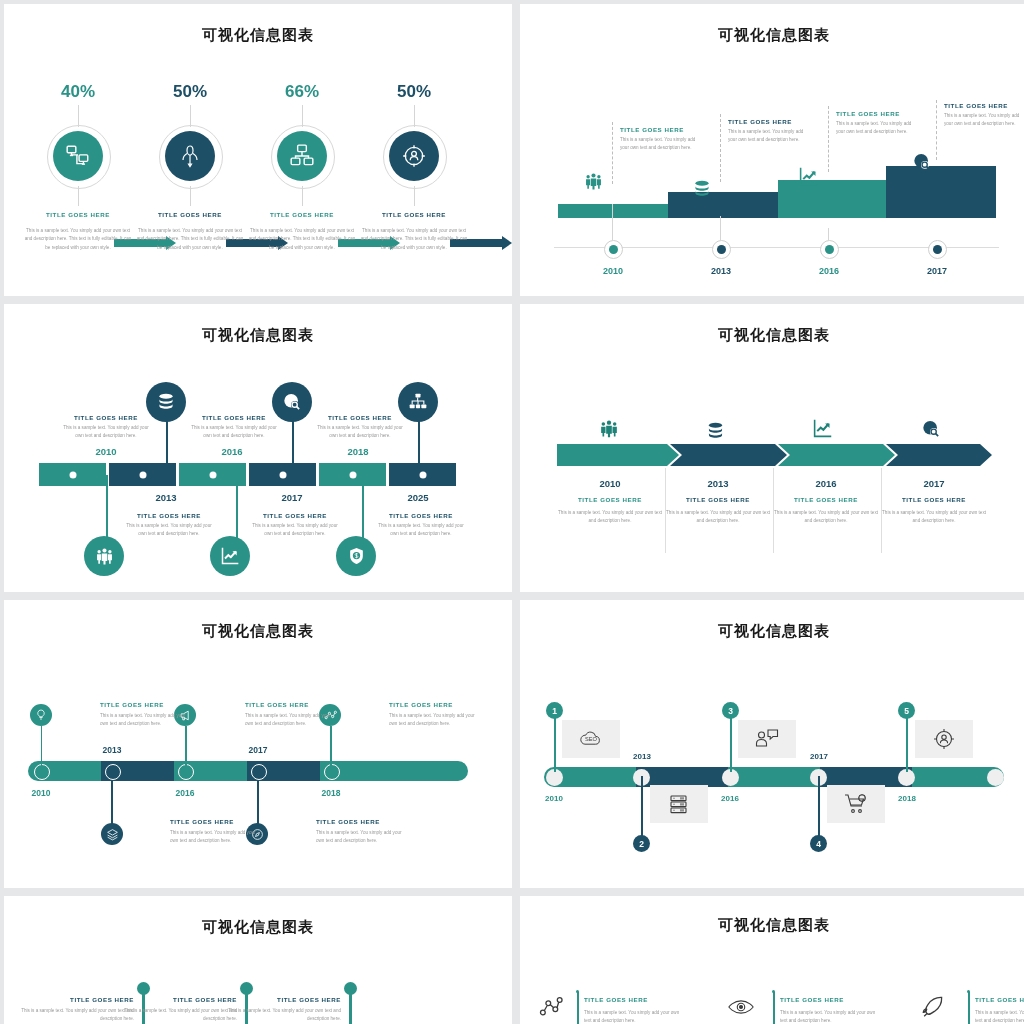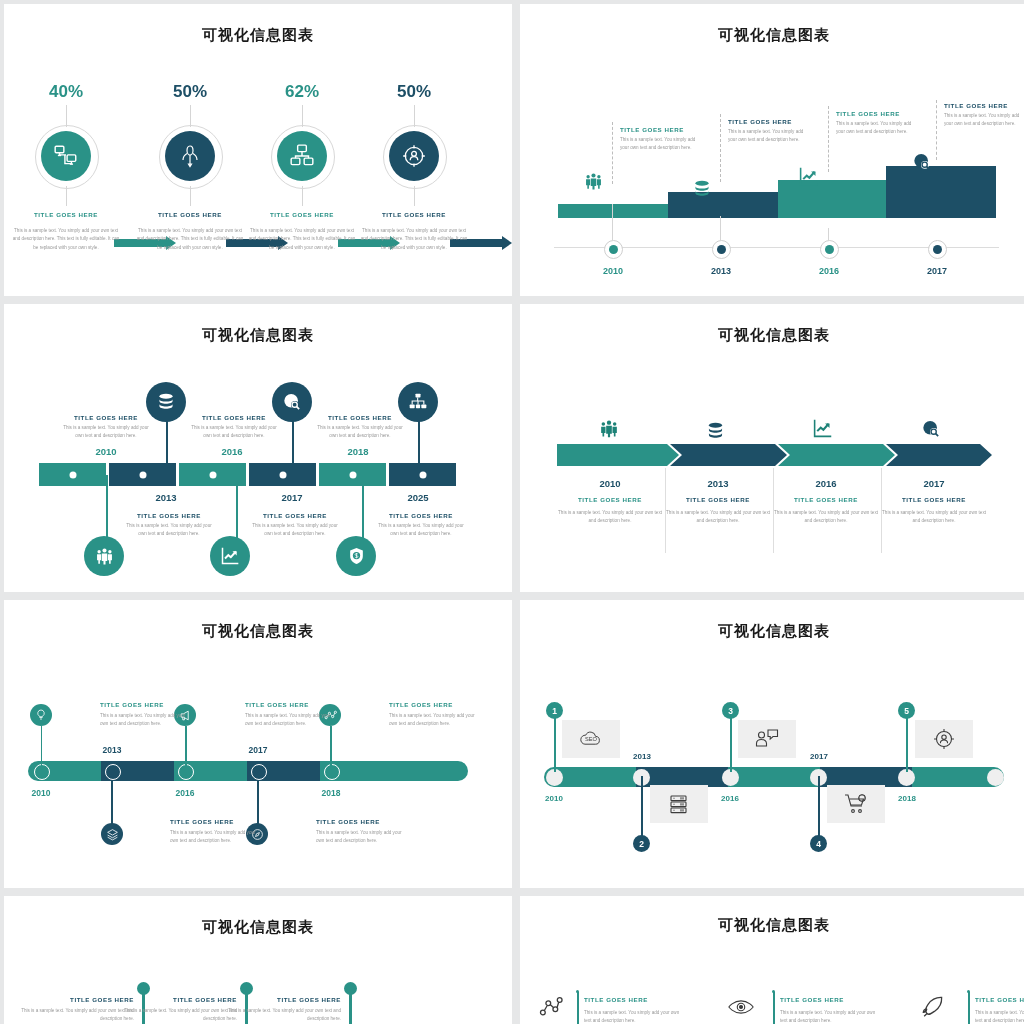--- a/index.html
+++ b/index.html
@@ -163,21 +163,21 @@
       </div>
       <div class="s1-arrow" style="left:334px;width:54px;">
         <div class="bar" style="background:#2a9287;"></div>
         <div class="head" style="border-left:10px solid #2a9287;"></div>
       </div>
       <div class="s1-arrow" style="left:446px;width:54px;">
         <div class="bar" style="background:#1d4f66;"></div>
         <div class="head" style="border-left:10px solid #1d4f66;"></div>
       </div>
 
-      <div class="s1-col" style="left:6px;top:0;">
+      <div class="s1-col" style="left:18px;top:0;">
         <div class="s1-pct teal">40%</div>
         <div class="s1-stem"></div>
         <div class="s1-circ" style="background:#2a9287;">
           <div class="s1-ring"></div>
           <span>
             <svg width="26" height="26" viewBox="0 0 24 24" fill="none" stroke="#ffffff" stroke-width="1.3">
               <rect x="2" y="3" width="8" height="6" rx="1"></rect>
                 <path d="M6 9v2h6"></path>
               <rect x="13" y="11" width="8" height="6" rx="1"></rect>
                 <path d="M17 17v2h-6v-8"></path>
@@ -205,21 +205,21 @@
                 <path d="M10.5 21h3l-1.5 2.5z"></path>
             </svg>
           </span>
         </div>
         <div class="s1-stem2"></div>
         <div class="tgh navy">TITLE GOES HERE</div>
         <div class="tiny s1-body" style="padding-top:5px;text-align:center;">This is a sample text. You simply add your own text and description here. This text is fully editable. It can be replaced with your own style.</div>
       </div>
 
       <div class="s1-col" style="left:242px;top:0;">
-        <div class="s1-pct teal">62%</div>
+        <div class="s1-pct teal">66%</div>
         <div class="s1-stem"></div>
         <div class="s1-circ" style="background:#2a9287;">
           <div class="s1-ring"></div>
           <span>
             <svg width="26" height="26" viewBox="0 0 24 24" fill="none" stroke="#ffffff" stroke-width="1.3">
               <rect x="8" y="2" width="8" height="6" rx="1"></rect>
                 <path d="M12 8v4"></path>
               <rect x="2" y="14" width="8" height="6" rx="1"></rect>
               <rect x="14" y="14" width="8" height="6" rx="1"></rect>
               <path d="M6 14v-2h12v2"></path>

